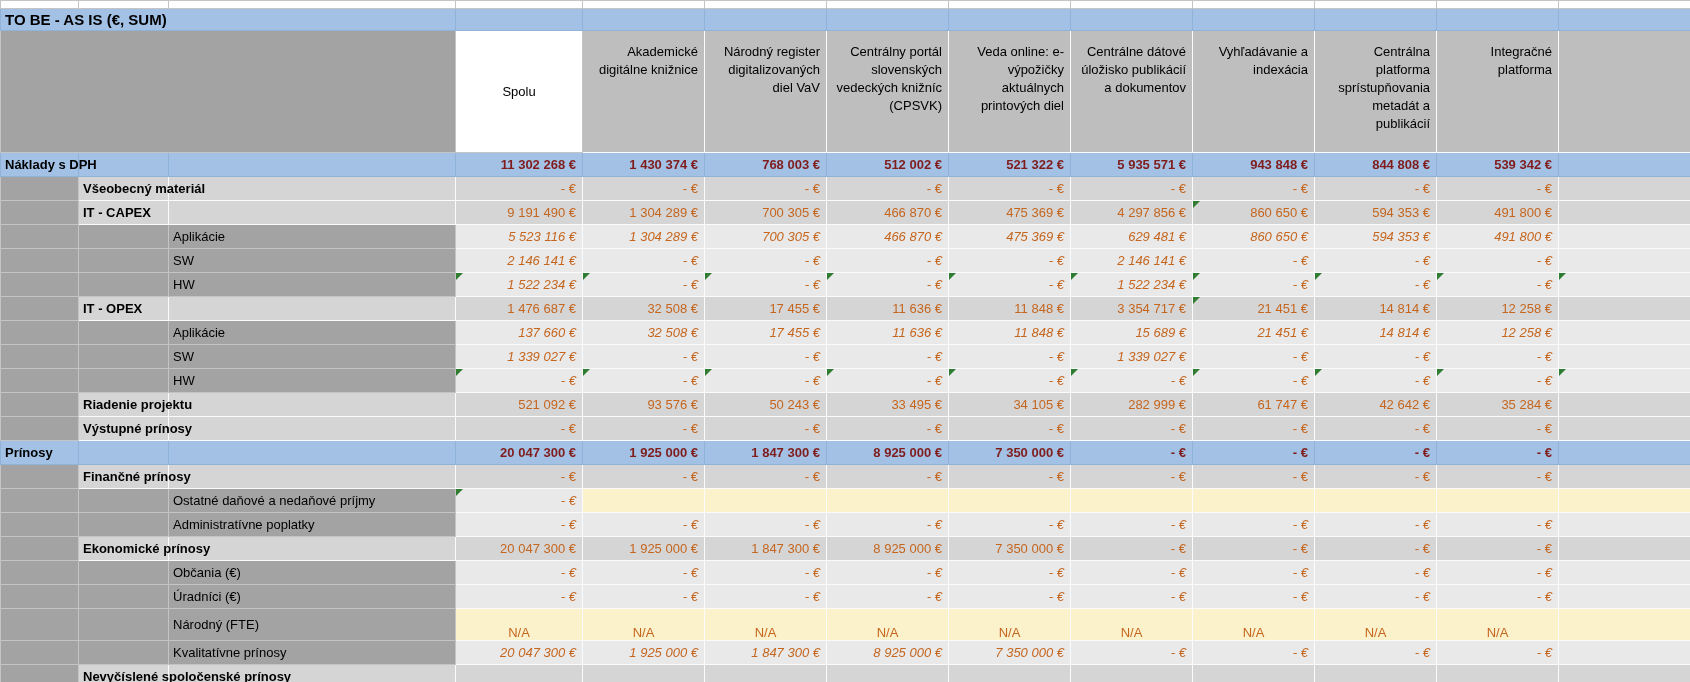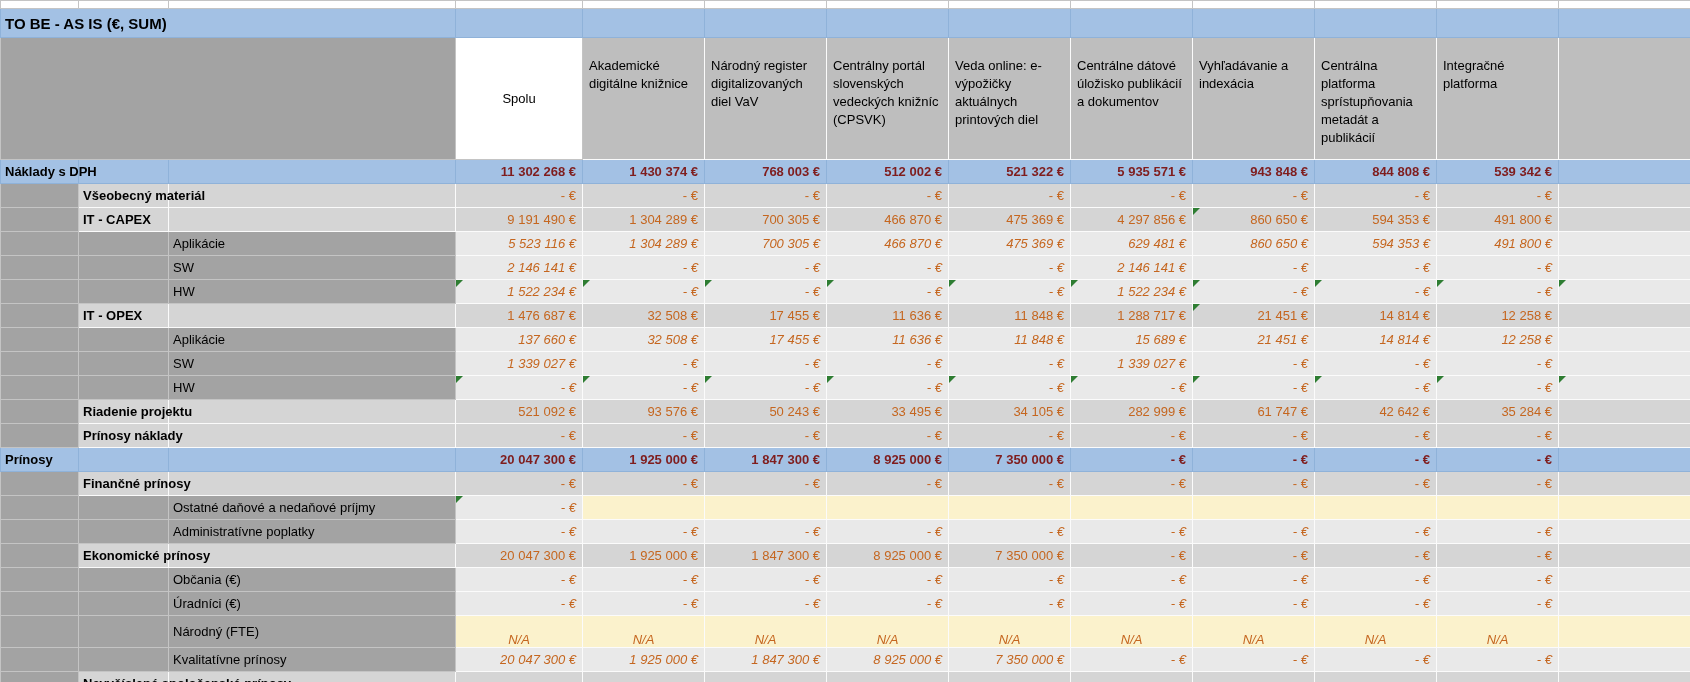--- a/index.html
+++ b/index.html
@@ -6,41 +6,41 @@
   body{
     width:1690px;height:682px;overflow:hidden;background:#ffffff;
     font-family:"Liberation Sans",sans-serif;color:#000;
   }
   table{border-collapse:collapse;table-layout:fixed;width:1690px;}
   td{
     border:1px solid #c4c4c4;padding:0 6px;height:24px;box-sizing:border-box;
     position:relative;font-size:13px;vertical-align:middle;background:#fff;
   }
   tr.strip td{height:8px;padding:0;}
-  tr.titlerow td{height:29px;}
+  tr.titlerow td{height:22px;}
   tr.headrow td{height:122px;}
   .bg-blue{background:#a3c1e4;border-color:#8fb2d9;}
   .bg-hdr{background:#bebebe;border-color:#fbfbfb;}
   .v-section{background:#d5d5d5;border-color:#fbfbfb;}
   .v-item{background:#e9e9e9;border-color:#fbfbfb;}
   .v-na,.v-yellow{background:#fbf2cc;border-color:#fbfbfb;}
   .lc-white{background:#a3a3a3;}
   .title{font-size:15px;font-weight:bold;white-space:nowrap;padding-left:0;}
   .hdr{
-    text-align:left;vertical-align:top;padding-top:19px;line-height:1.38;
+    text-align:right;vertical-align:top;padding-top:12px;line-height:1.38;
     font-size:13px;
   }
   .spolu{font-weight:normal;text-align:center;vertical-align:middle;}
   .lc{padding-left:4px;}
   .lbl{white-space:nowrap;position:relative;z-index:3;font-size:13px;margin-top:23px;}
   .lbl.b{font-weight:bold;}
   .v{display:block;text-align:right;color:#c5661f;white-space:nowrap;position:relative;z-index:2;}
   .v.vb{color:#7f1d1d;font-weight:bold;}
   .v.vi{font-style:italic;}
-  .v.vn{font-style:italic;text-align:center;margin-top:16px;}
+  .v.vn{text-align:center;margin-top:16px;}
   .tri{
     position:absolute;top:0;left:0;width:0;height:0;z-index:4;
     border-top:7px solid #2e7d32;border-right:7px solid transparent;
   }
 </style>
 </head>
 <body>
 
 <table>
   <colgroup>
@@ -331,21 +331,21 @@
         <td class="v-section">
           <span class="v">17 455 €</span>
         </td>
         <td class="v-section">
           <span class="v">11 636 €</span>
         </td>
         <td class="v-section">
           <span class="v">11 848 €</span>
         </td>
         <td class="v-section">
-          <span class="v">1 288 717 €</span>
+          <span class="v">3 354 717 €</span>
         </td>
         <td class="v-section">
           <span class="tri"></span>
           <span class="v">21 451 €</span>
         </td>
         <td class="v-section">
           <span class="v">14 814 €</span>
         </td>
         <td class="v-section">
           <span class="v">12 258 €</span>
@@ -490,21 +490,21 @@
         <td class="v-section">
           <span class="v">42 642 €</span>
         </td>
         <td class="v-section">
           <span class="v">35 284 €</span>
         </td>
         <td class="v-section"></td>
       </tr>
       <tr>
         <td class="lc-white"></td>
-        <td class="v-section lc"><span class="lbl b">Prínosy náklady</span></td>
+        <td class="v-section lc"><span class="lbl b">Výstupné prínosy</span></td>
         <td class="v-section"></td>
         <td class="v-section">
           <span class="v">- €</span>
         </td>
         <td class="v-section">
           <span class="v">- €</span>
         </td>
         <td class="v-section">
           <span class="v">- €</span>
         </td>

